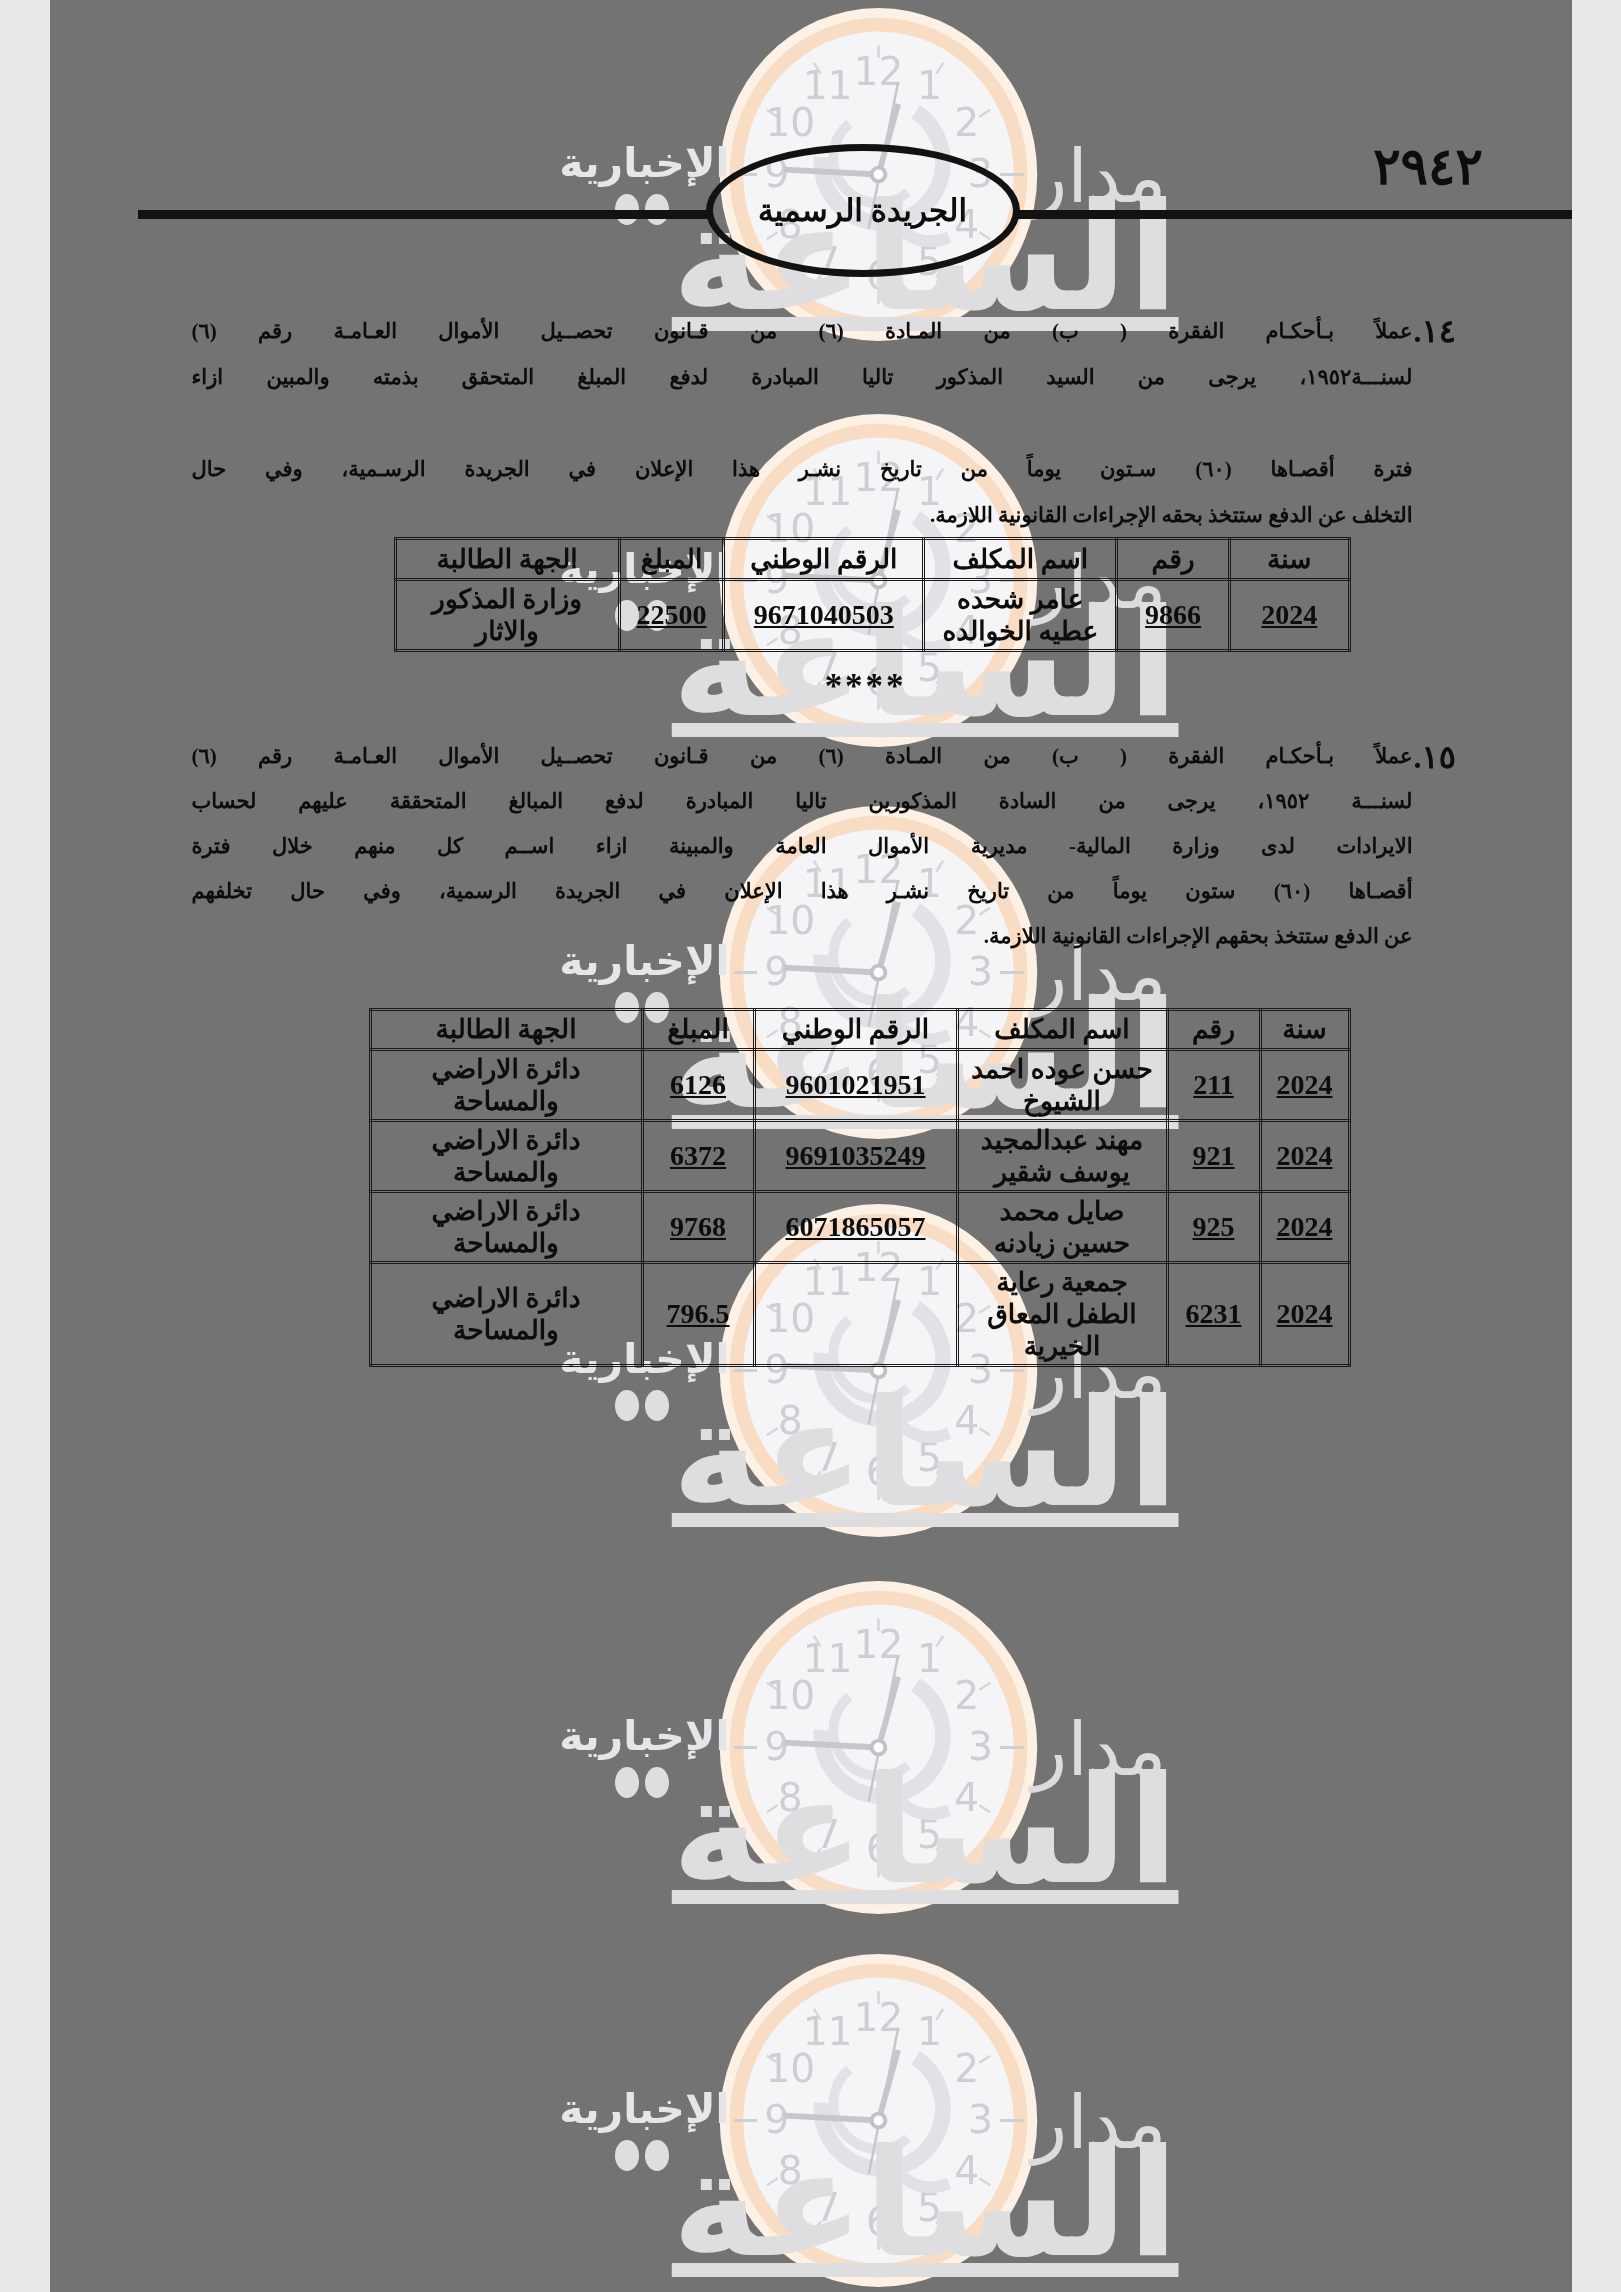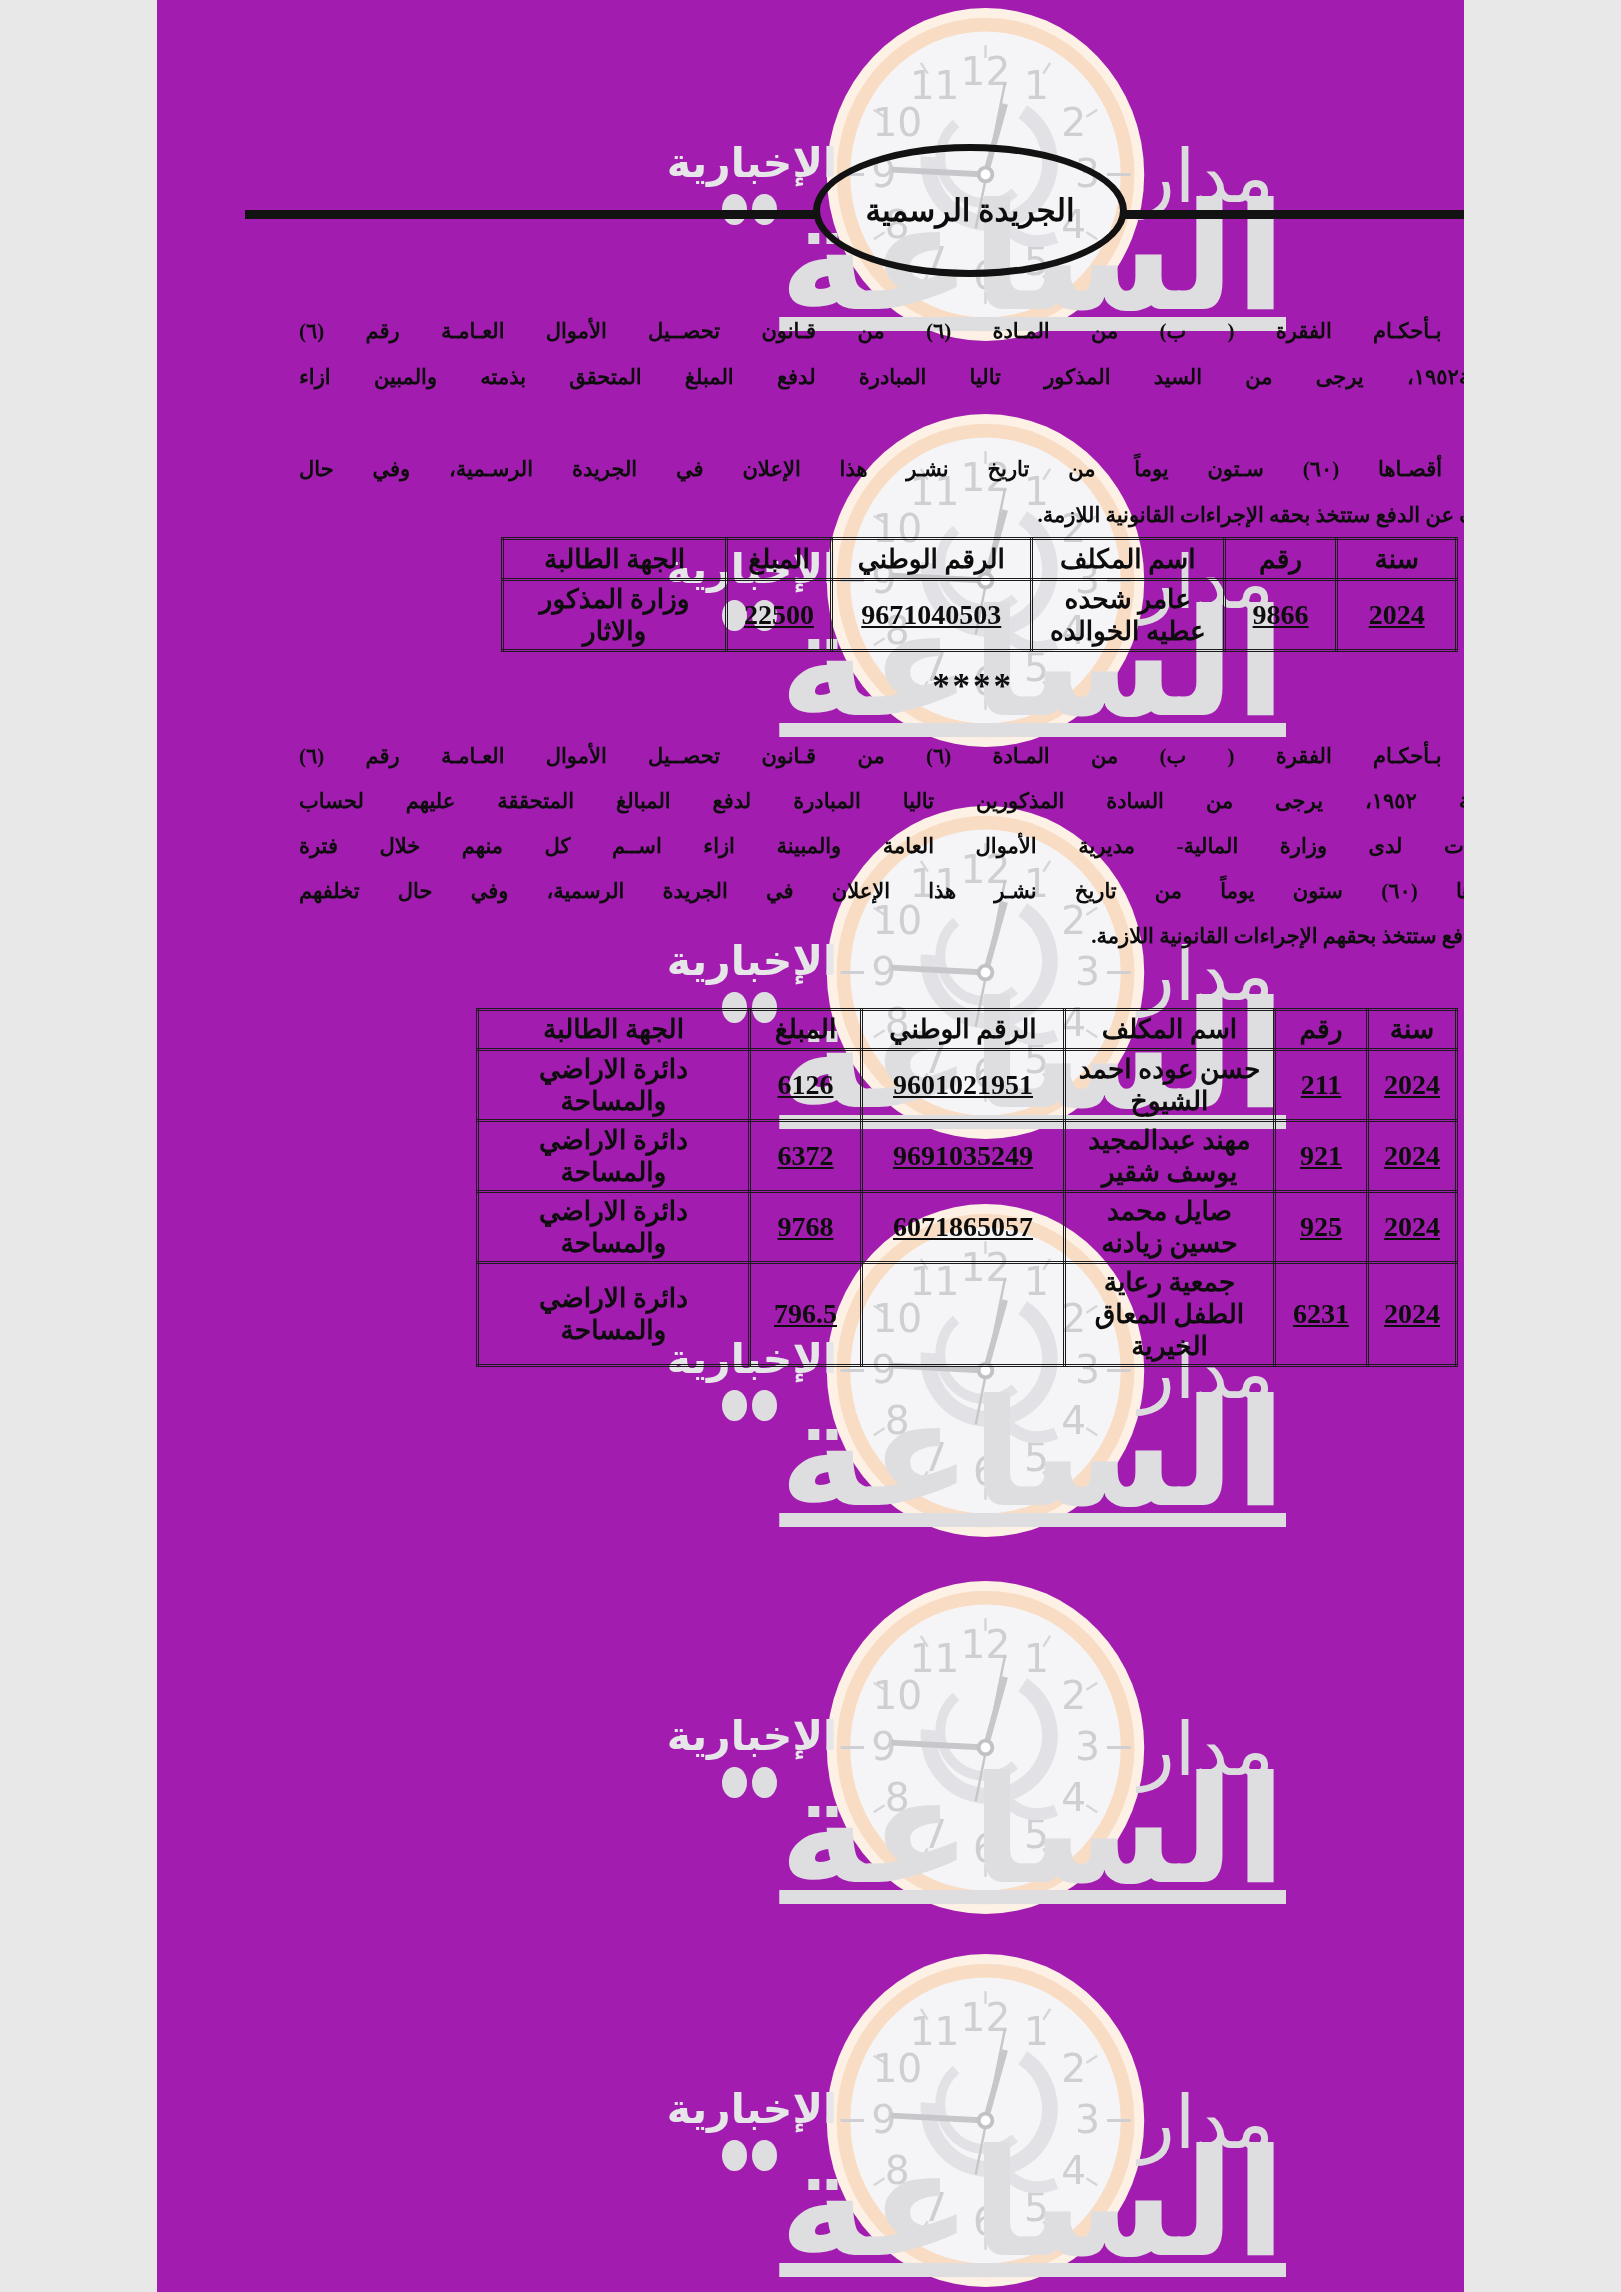--- a/index.html
+++ b/index.html
@@ -1,18 +1,18 @@
 <!DOCTYPE html>
 <html><head>
 <meta charset="utf-8">
 <style>
   html,body{margin:0;padding:0;background:#e8e8e8;}
   #page{
-    position:relative; width:1307px; height:2293px; margin:0 auto;
-    background:#a21caf; overflow:hidden;
+    position:relative; width:1522px; height:2293px; margin:0 auto;
+    background:#737373; overflow:hidden;
     font-family:"Liberation Serif","DejaVu Serif",serif; color:#0d0d0d;
   }
   
   .wm-unit{position:absolute; left:0; top:0; width:1621px; height:0; pointer-events:none;}
   .wm-clock{position:absolute; left:659px; width:339px; height:349px;}
   .wm-saa{
     position:absolute; left:529px; width:600px; text-align:right; direction:rtl;
     font-size:149px; line-height:157px; font-weight:bold; color:#dedee1;
     font-family:"Liberation Sans","DejaVu Sans",sans-serif; white-space:nowrap;text-decoration:underline;
   }

